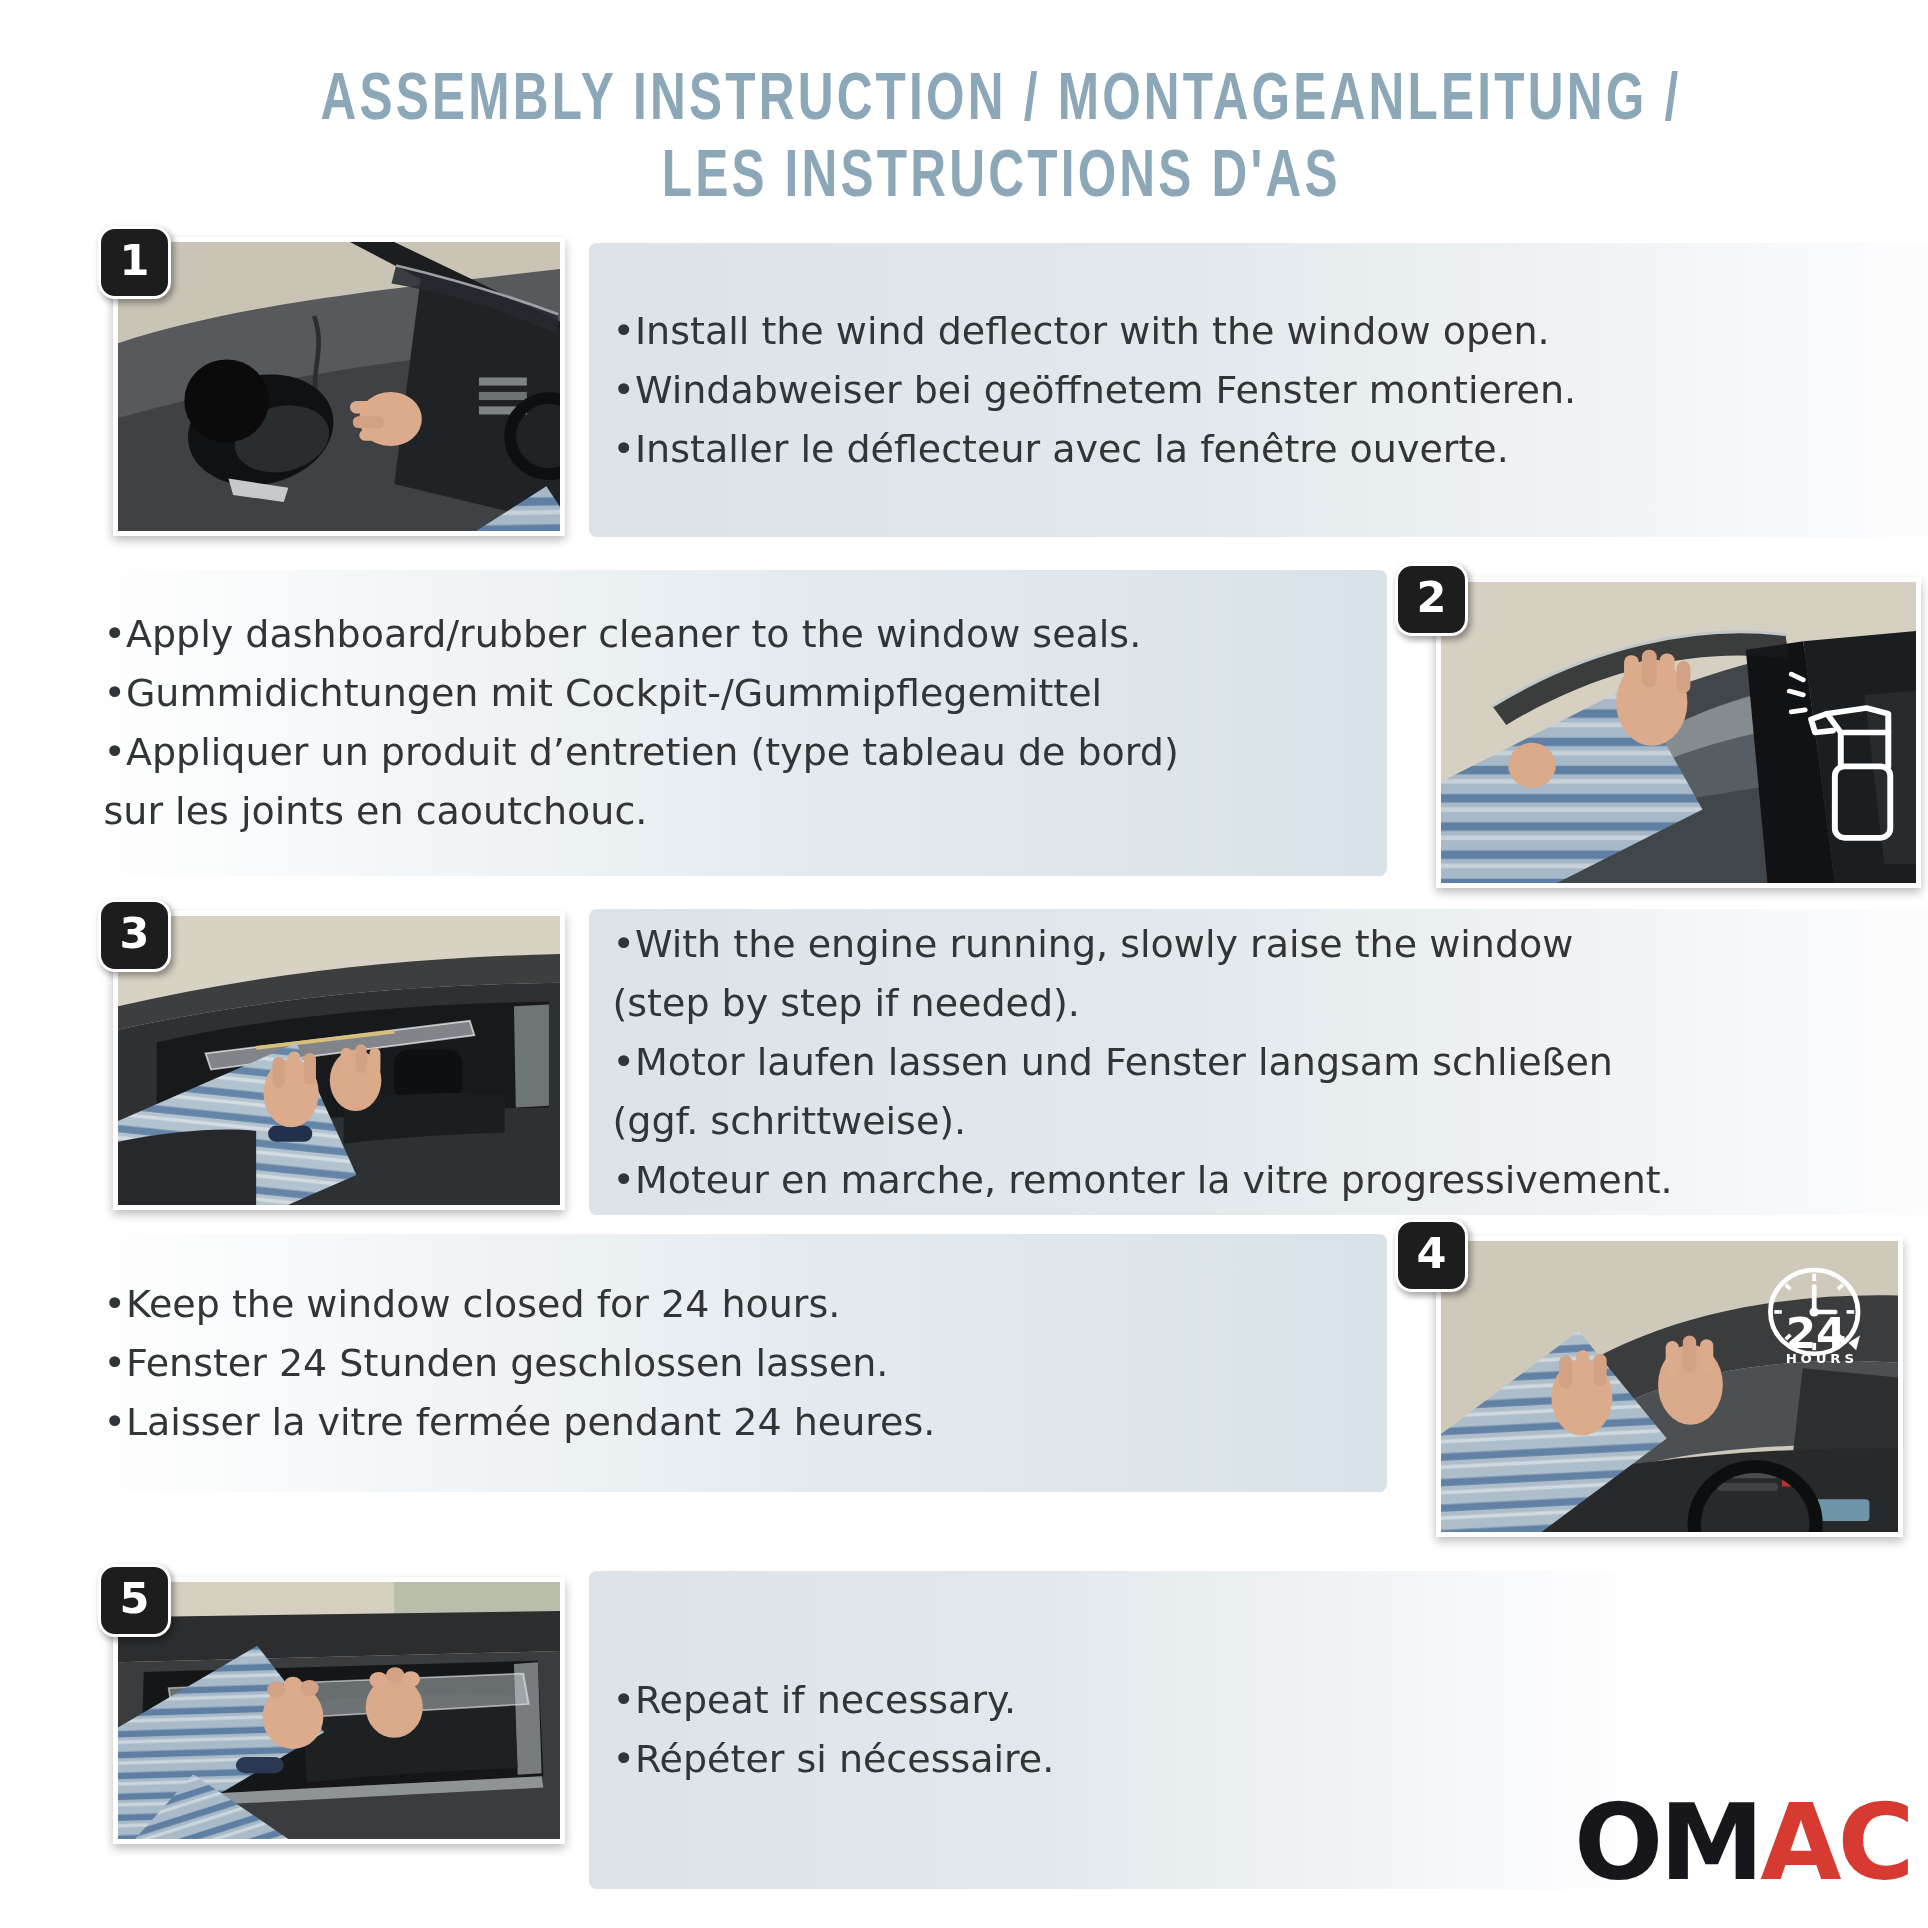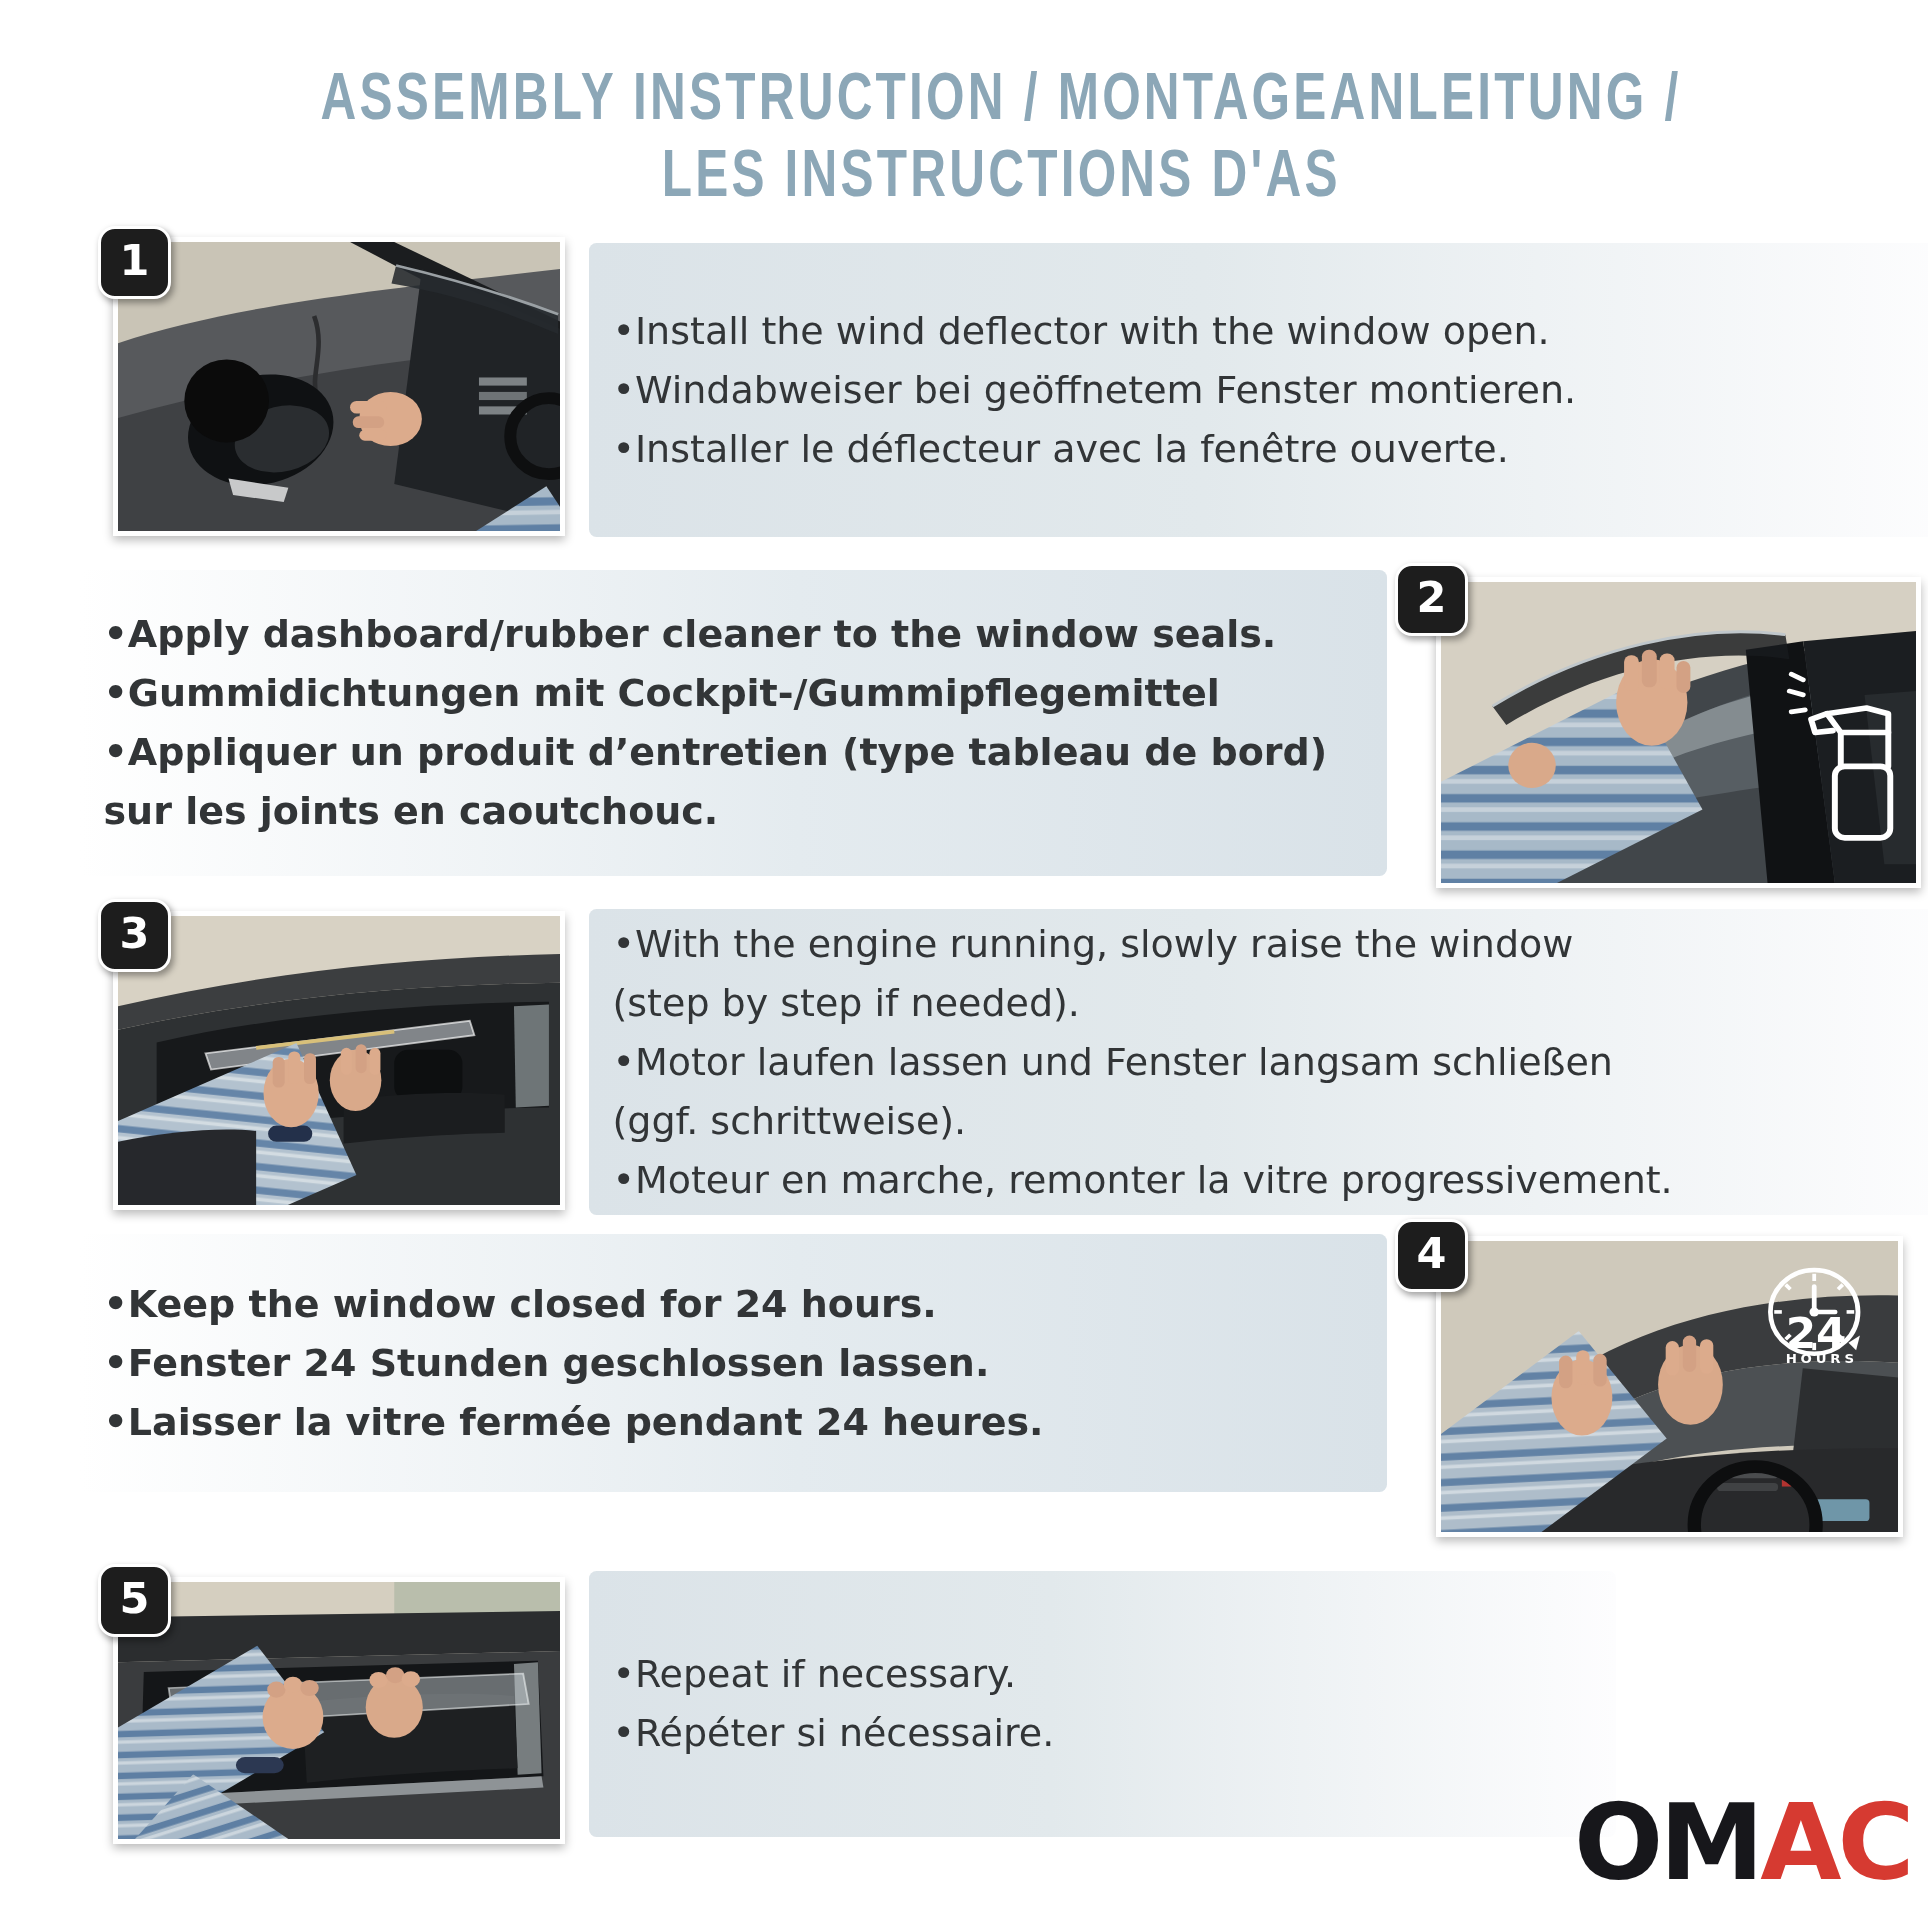--- a/index.html
+++ b/index.html
@@ -23,21 +23,21 @@
       font:bold 43px/62px "DejaVu Sans",sans-serif;z-index:6;
       box-shadow:2.8px 3.8px 6.6px rgba(0,0,0,0.35);}
 
   
   .panel{position:absolute;border-radius:7.5px;display:flex;flex-direction:column;
       justify-content:center;color:#323537;font-size:38px;line-height:59px;
       font-family:"DejaVu Sans",sans-serif;}
   .panel.right-side{background:linear-gradient(90deg,#dbe3e8 0%,#e2e9ec 45%,#fdfdfe 100%);
       padding-left:23.5px;}
   .panel.left-side{background:linear-gradient(90deg,#ffffff 0%,#e4ebef 55%,#d9e2e8 100%);
-      padding-left:23.5px;font-weight:bold;}
+      padding-left:23.5px;}
   .tline{white-space:nowrap;}
 
   
   .logo{position:absolute;left:1574px;top:1791px;font-family:"DejaVu Sans",sans-serif;
       font-weight:900;font-size:105px;letter-spacing:-3.8px;line-height:105px;white-space:nowrap;}
   .logo .lg-black{color:#17171b;}
   .logo .lg-red{color:#d63a31;text-align:center;}
 </style>
 </head>
 <body>
@@ -275,21 +275,21 @@
       <circle cx="172" cy="134" r="10" fill="#d3a184"></circle>
         <circle cx="190" cy="128" r="10" fill="#dcab8c"></circle>
         <circle cx="208" cy="132" r="10" fill="#d3a184"></circle>
       <ellipse cx="300" cy="156" rx="31" ry="38" fill="#d9a98a"></ellipse>
       <circle cx="283" cy="122" r="10" fill="#dcab8c"></circle>
         <circle cx="301" cy="116" r="10" fill="#d3a184"></circle>
         <circle cx="318" cy="121" r="10" fill="#dcab8c"></circle>
     </g>
   </svg>
 </div>
-<div class="panel right-side" style="left:589px;top:1571px;width:1003px;height:266px;justify-content:center;">
+<div class="panel right-side" style="left:589px;top:1571px;width:1003px;height:318px;justify-content:center;">
   <div class="tline">•Repeat if necessary.</div>
   <div class="tline">•Répéter si nécessaire.</div>
 </div>
 
 <div class="logo">
   <span class="lg-black">OM</span><span class="lg-red">AC</span>
 </div>
 
 
 </body></html>

